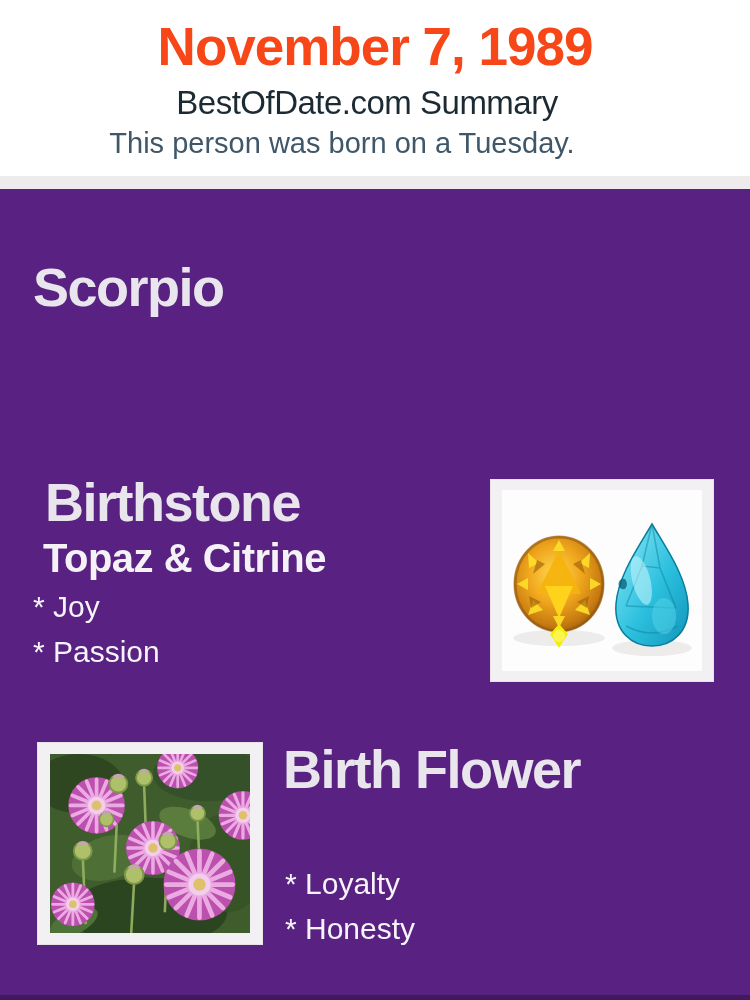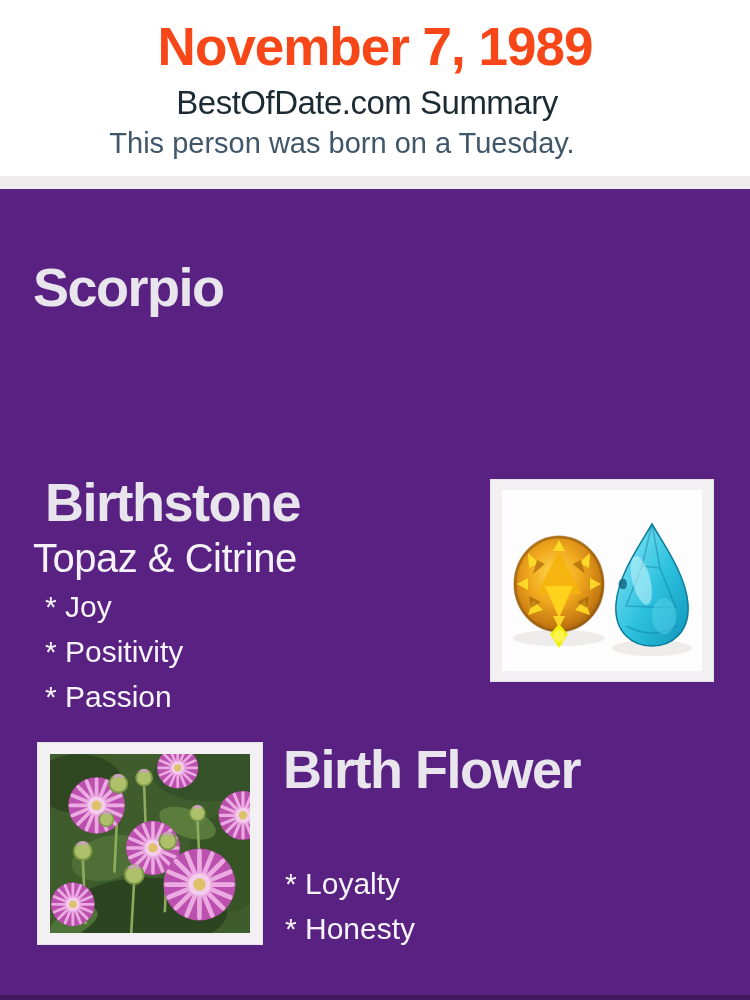--- a/index.html
+++ b/index.html
@@ -14,23 +14,23 @@
   .note{position:absolute;top:127px;left:0;width:684px;text-align:center;
         font-size:29px;color:#3f5769;}
   .divider{position:absolute;top:176px;left:0;width:750px;height:13px;background:#edebec;}
   
   .main{position:absolute;top:189px;left:0;width:750px;height:806px;background:#592282;color:#fefdfe;}
   .h-big{position:absolute;font-size:54px;font-weight:bold;color:#e9e5ec;letter-spacing:-1.5px;}
   .sign{left:33px;top:23px;margin-top:44px;}
   .para{position:absolute;left:33px;top:100px;font-size:36px;line-height:45px;color:#fdfcfe;letter-spacing:-0.5px;}
   .bs-head{left:33px;top:282px;margin-left:12px;}
   .sub-big{position:absolute;font-size:40px;color:#f5f2f7;letter-spacing:-0.5px;}
-  .bs-name{left:33px;top:347px;}
+  .bs-name{left:43px;top:347px;font-weight:bold;}
   .traits{position:absolute;font-size:30px;line-height:45px;color:#f6f4f8;}
-  .bs-traits{left:33px;top:395px;margin-left:12px;}
+  .bs-traits{left:33px;top:395px;}
   .bf-head{left:283px;top:549px;text-align:right;}
   .bf-name{left:283px;top:611px;}
   .bf-traits{left:285px;top:672px;}
   
   .frame{position:absolute;background:#f2f0f2;box-sizing:border-box;
          box-shadow:inset 0 0 0 1px rgba(0,0,0,0.05);}
   .gem-frame{left:490px;top:290px;width:224px;height:203px;padding:11px 12px;}
   .flower-frame{left:37px;top:553px;width:226px;height:203px;padding:12px 13px;}
   .frame-inner{width:100%;height:100%;overflow:hidden;background:#fdfdfd;}
   .frame-inner svg{display:block;width:100%;height:100%;}
@@ -51,21 +51,20 @@
   <div class="divider"></div>
 
   <div class="main">
 
     <div class="h-big sign">Scorpio</div>
 
     <div class="h-big bs-head">Birthstone</div>
     <div class="sub-big bs-name">Topaz &amp; Citrine</div>
     <div class="traits bs-traits">
       <div>* Joy</div>
-      <div>* Positivity</div>
       <div>* Passion</div>
     </div>
 
     <div class="frame gem-frame">
       <div class="frame-inner">
 
         <svg viewBox="0 0 200 181" preserveAspectRatio="xMidYMid slice">
           <defs>
             <radialGradient id="citg" cx="45%" cy="40%" r="65%">
               <stop offset="0%" stop-color="#ffd84d"></stop>

